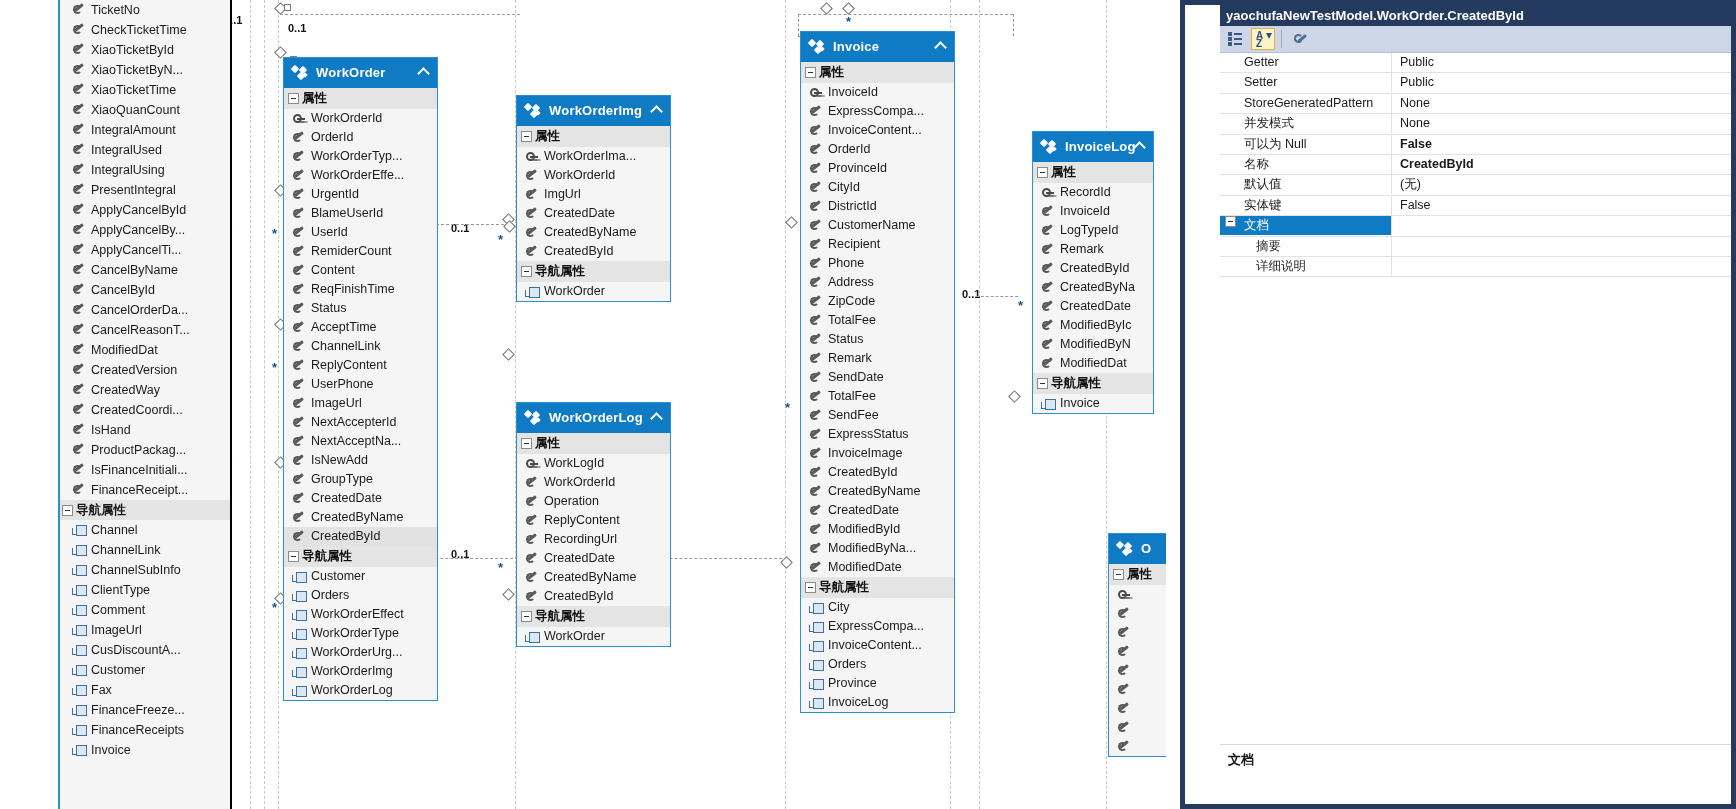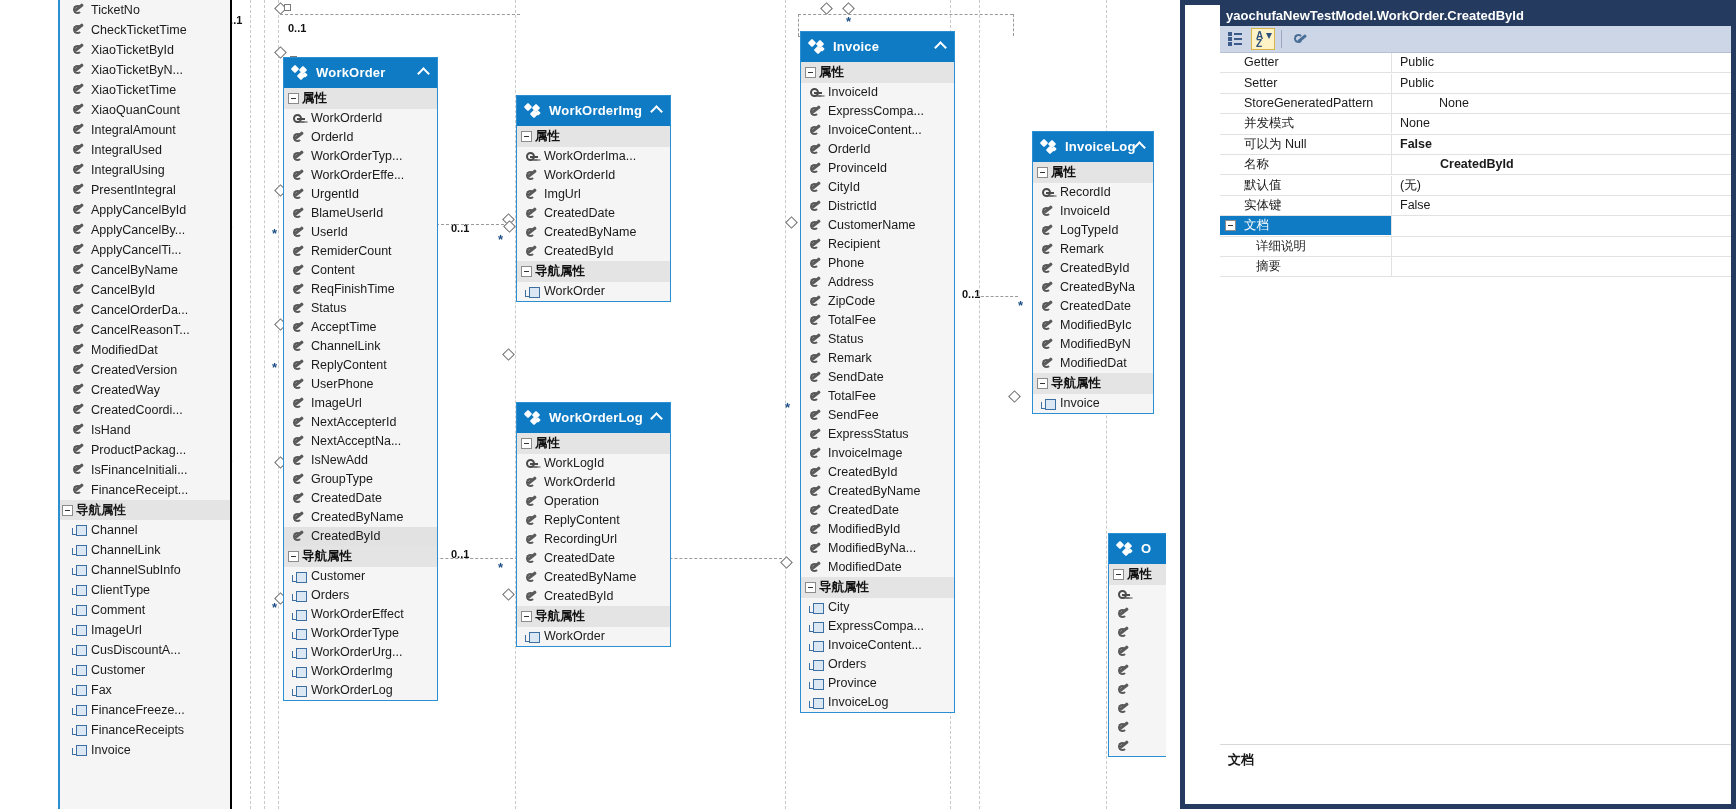--- a/index.html
+++ b/index.html
@@ -211,21 +211,21 @@
   .ic-cat span { position:absolute; background:#3c5a8a; }
   .ic-cat .sq { width:4px;height:4px; left:0; }
   .ic-cat .ln { width:8px;height:1.6px; left:6px; }
   .ic-az { position:absolute; left:4px; top:3px; font-size:10px; font-weight:bold; color:#2f4f7f; line-height:8px; }
   .ic-wrench2 { position:absolute; left:6px; top:5px; width:13px; height:12px; }
   .ic-wrench2::before{ content:""; position:absolute;left:3px;top:4px;width:10px;height:2.5px;background:#4a6f96;transform:rotate(-40deg);border-radius:1px; }
   .ic-wrench2::after{ content:""; position:absolute;left:0px;top:1px;width:5px;height:5px;border:2px solid #4a6f96;border-radius:50%;border-right-color:transparent; }
   .tb-sep { width:1px; height:18px; background:#9aa7bd; margin:0 3px; }
 
   #prop-grid { position:absolute; left:0; top:48px; width:511px; bottom:60px; background:#fff; }
-  .pg-row { display:flex; height:20.4px; border-bottom:1px solid #e2e2e2; align-items:center; }
+  .pg-row { display:flex; height:20.4px; border-bottom:1px solid #e2e2e2; align-items:flex-start; }
   .pg-name {
     width:172px; flex:0 0 172px; padding-left:24px;
     font-size:12.5px; white-space:nowrap; overflow:hidden;
     border-right:1px solid #e2e2e2; line-height:19px;
   }
   .pg-val { padding-left:8px; font-size:12.5px; white-space:nowrap; line-height:19px; }
   .pg-row.bold .pg-val { font-weight:bold; }
   .pg-row.selected .pg-name { background:#0f7bc4; color:#fff; font-weight:normal; padding-left:24px; }
   .pg-row.selected .pg-exp { position:absolute; }
   .pg-exp {
@@ -1022,55 +1022,55 @@
 
         <div id="prop-grid">
             <div class="pg-row" style="position: relative;">
               <div class="pg-name">Getter</div>
               <div class="pg-val">Public</div>
             </div>
             <div class="pg-row" style="position: relative;">
               <div class="pg-name">Setter</div>
               <div class="pg-val">Public</div>
             </div>
-            <div class="pg-row" style="position: relative; gap: 39px;">
+            <div class="pg-row" style="position: relative;">
               <div class="pg-name">StoreGeneratedPattern</div>
               <div class="pg-val">None</div>
             </div>
             <div class="pg-row" style="position: relative;">
               <div class="pg-name">并发模式</div>
               <div class="pg-val">None</div>
             </div>
             <div class="pg-row bold" style="position: relative;">
               <div class="pg-name">可以为 Null</div>
               <div class="pg-val">False</div>
             </div>
-            <div class="pg-row bold" style="position: relative; gap: 40px;">
+            <div class="pg-row bold" style="position: relative;">
               <div class="pg-name">名称</div>
               <div class="pg-val">CreatedById</div>
             </div>
             <div class="pg-row" style="position: relative;">
               <div class="pg-name">默认值</div>
               <div class="pg-val">(无)</div>
             </div>
             <div class="pg-row" style="position: relative;">
               <div class="pg-name">实体键</div>
               <div class="pg-val">False</div>
             </div>
             <div class="pg-row selected" style="position: relative;">
               <span class="pg-exp"></span>
               <div class="pg-name">文档</div>
               <div class="pg-val"></div>
             </div>
             <div class="pg-row indent" style="position: relative;">
+              <div class="pg-name">摘要</div>
+              <div class="pg-val"></div>
+            </div>
+            <div class="pg-row indent" style="position: relative;">
               <div class="pg-name">详细说明</div>
-              <div class="pg-val"></div>
-            </div>
-            <div class="pg-row indent" style="position: relative;">
-              <div class="pg-name">摘要</div>
               <div class="pg-val"></div>
             </div>
           </div>
 
         <div id="prop-foot">
           <div class="ft">文档</div>
         </div>
       </div>
     </div>
 

